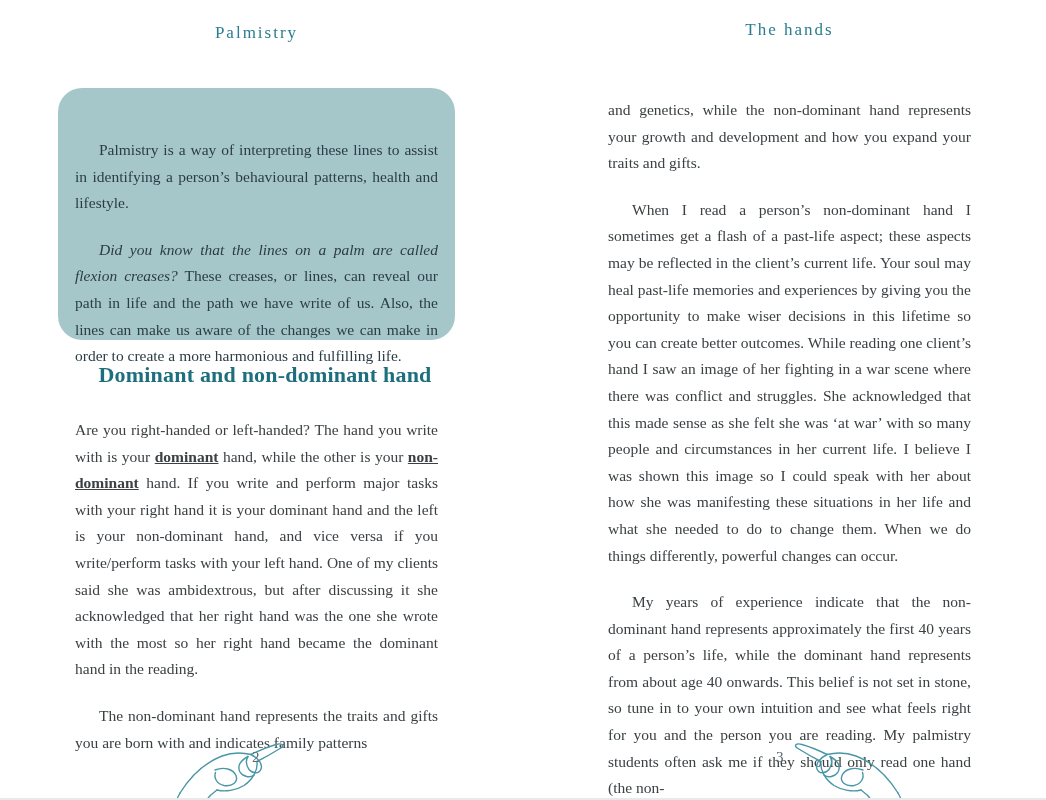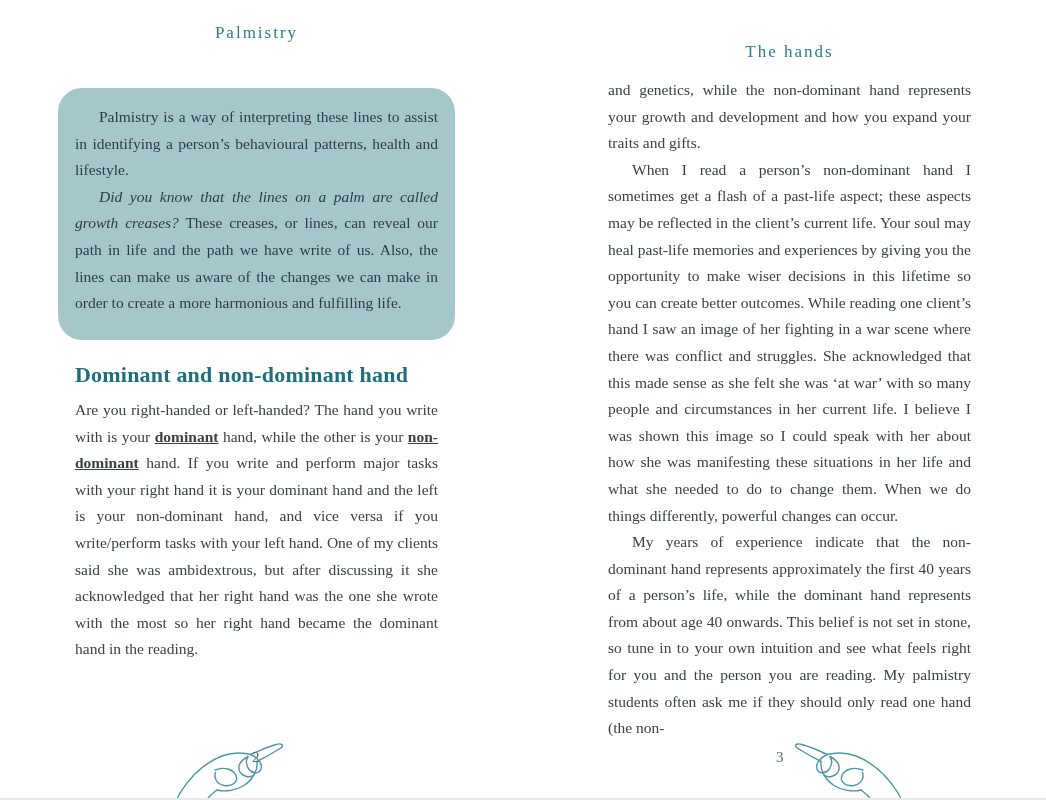--- a/index.html
+++ b/index.html
@@ -28,46 +28,48 @@
     background:var(--bottom-rule);
   }
   .running-header{
     position:absolute;
     text-align:center;
     color:var(--accent);
     font-size:17px;
     letter-spacing:2px;
   }
   .running-header.left{left:75px;width:363px;top:23px;}
-  .running-header.right{left:608px;width:363px;top:42px;}
+  .running-header.right{left:608px;width:363px;top:20px;}
   .info-box{
     position:absolute;
     left:58px;top:88px;
     width:397px;height:252px;
     background:var(--box-bg);
     border-radius:24px;
-    padding:16px 17px;
+    padding:29px 17px;
   }
   .info-box .para{color:var(--box-text);}
   .para{
     font-size:15.5px;
     line-height:26.6px;
     text-align:justify;
+    margin-top:20px;
   }
   .para.indent{text-indent:24px;}
   .run-italic{font-style:italic;}
   .run-bold{font-weight:bold;text-decoration:underline;}
   .section-heading{
     position:absolute;
     left:75px;top:362px;
     width:380px;
     font-size:22px;
     font-weight:bold;
     color:var(--heading);
     letter-spacing:0.2px;
+    text-align:center;
   }
   .body-col{position:absolute;width:363px;}
   .body-col.left{left:75px;top:397px;}
   .body-col.right{left:608px;top:77px;}
   .hand-svg{
     position:absolute;
     width:118px;height:63px;
     overflow:visible;
   }
   .hand-svg path{
@@ -92,28 +94,29 @@
 <body>
 
 <div>
 
   <div>
     <div class="running-header left">Palmistry</div>
 
     <div class="info-box">
       <div>
           <p class="para indent"><span class="run-normal">Palmistry is a way of interpreting these lines to assist in identifying a person’s behavioural patterns, health and lifestyle.</span></p>
-          <p class="para indent"><span class="run-italic">Did you know that the lines on a palm are called growth creases?</span><span class="run-normal"> These creases, or lines, can reveal our path in life and the path we have write of us. Also, the lines can make us aware of the changes we can make in order to create a more harmonious and fulfilling life.</span></p>
+          <p class="para indent"><span class="run-italic">Did you know that the lines on a palm are called flexion creases?</span><span class="run-normal"> These creases, or lines, can reveal our path in life and the path we have write of us. Also, the lines can make us aware of the changes we can make in order to create a more harmonious and fulfilling life.</span></p>
         </div>
     </div>
 
     <h1 class="section-heading">Dominant and non-dominant hand</h1>
 
     <div class="body-col left">
         <p class="para"><span class="run-normal">Are you right-handed or left-handed? The hand you write with is your </span><span class="run-bold">dominant</span><span class="run-normal"> hand, while the other is your </span><span class="run-bold">non-dominant</span><span class="run-normal"> hand. If you write and perform major tasks with your right hand it is your dominant hand and the left is your non-dominant hand, and vice versa if you write/perform tasks with your left hand.  One of my clients said she was ambidextrous, but after discussing it she acknowledged that her right hand was the one she wrote with the most so her right hand became the dominant hand in the reading.</span></p>
+        <p class="para indent"><span class="run-normal">The non-dominant hand represents the traits and gifts you are born with and indicates family patterns</span></p>
       </div>
 
     <svg class="hand-svg left-hand" viewBox="0 0 118 63" aria-hidden="true">
       <path d="M 12 56 C 22 40, 36 26, 54 19 C 66 14.5, 75 15.5, 83 17.5"></path>
       <path d="M 83 17.5 C 91 13.5, 101 9.5, 108 7.5 C 114 5.8, 117 8.5, 112 11.5 C 104 16.5, 96 21, 89 24.5"></path>
       <path d="M 83 17.5 C 90 21, 95 27, 93 32 C 91 37, 85 37, 81 32.5 C 78 28.5, 77.5 23, 80 19.5"></path>
       <path d="M 80 19.5 C 72 23.5, 69 29.5, 72 35 C 75 40, 82 41, 86 38"></path>
       <path d="M 47 33 C 56 29.5, 65 32, 68 38.5 C 70.5 45, 64 50, 56 48.5 C 49 47, 45.5 41, 47.5 35.5"></path>
       <path d="M 89 24.5 C 90 33, 85 42.5, 76 48.5 C 68 53.5, 57 55, 49 53"></path>
       <path d="M 12 56 C 8.5 62, 6.5 68, 6.5 75"></path>

